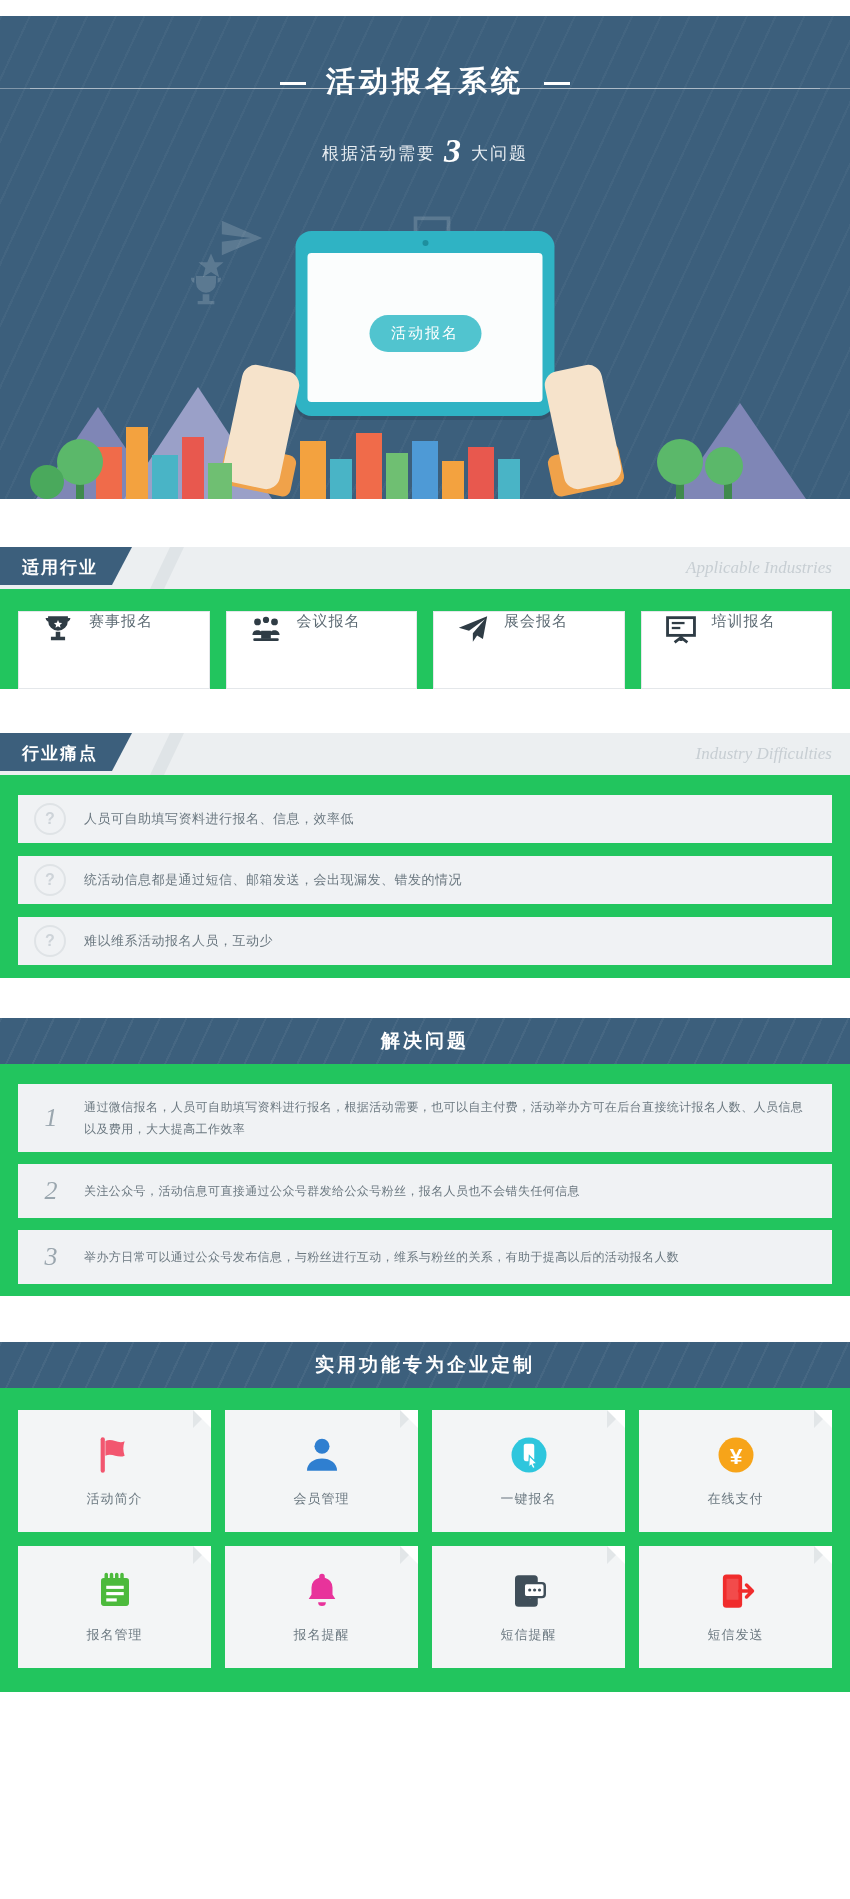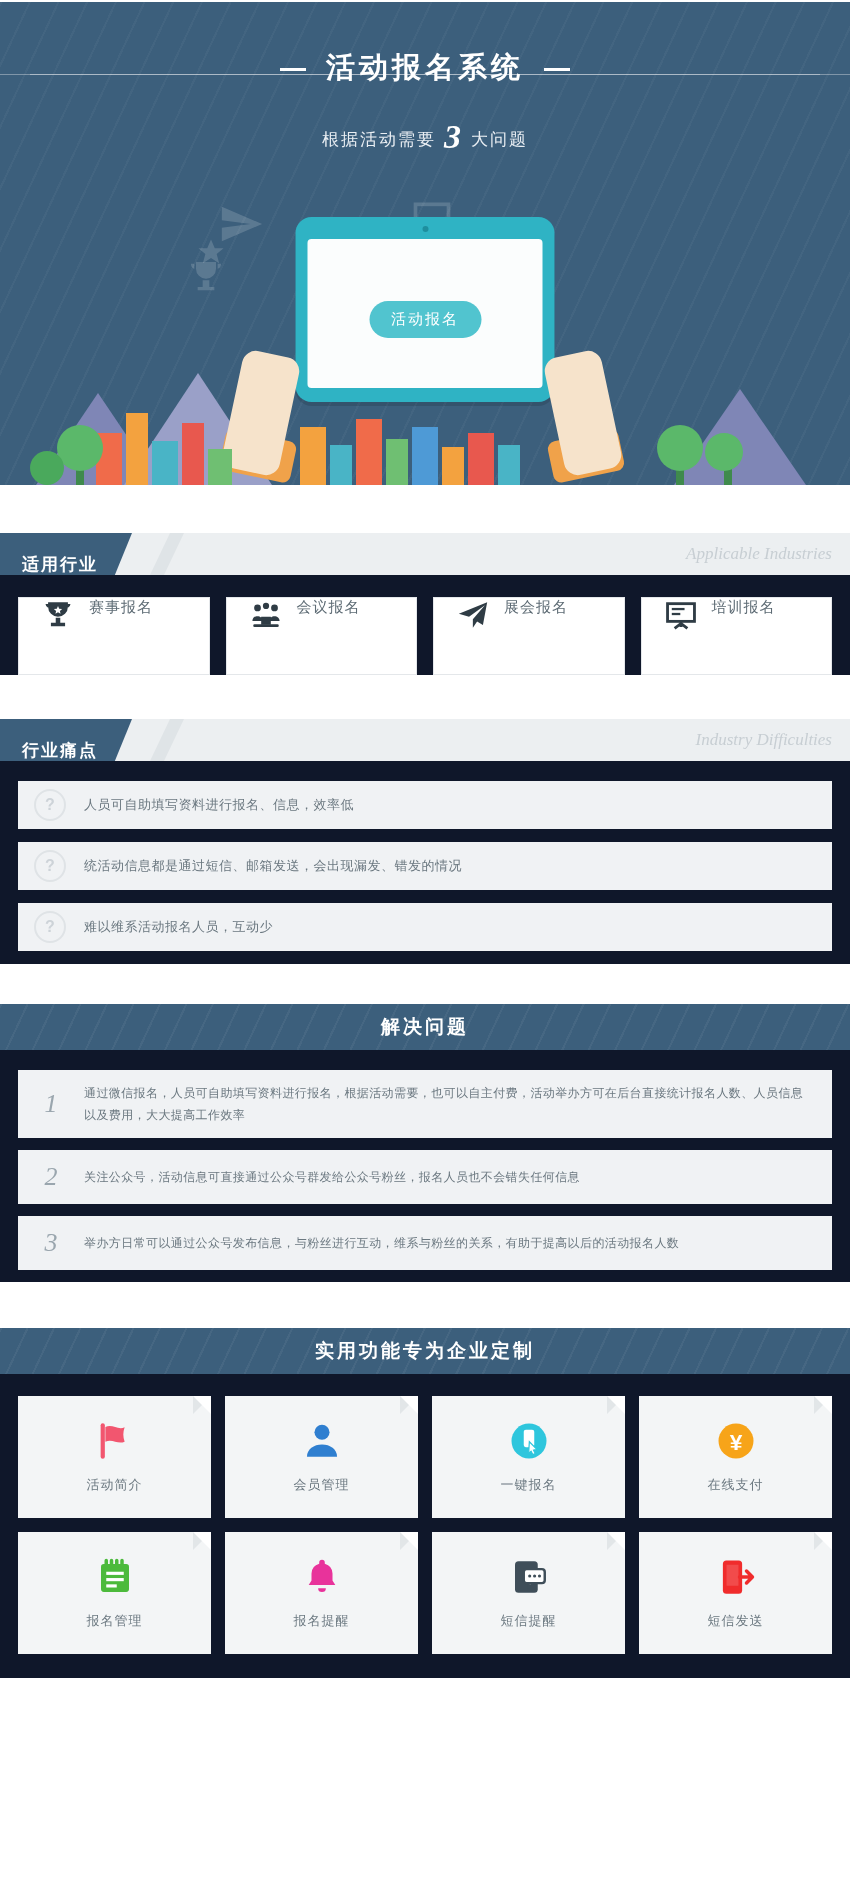--- a/index.html
+++ b/index.html
@@ -2,21 +2,21 @@
 <html><head>
 <meta charset="utf-8">
 <style>
   html,body{margin:0;padding:0;}
   body{
     width:850px;
     background:#ffffff;
     font-family:"Liberation Sans","DejaVu Sans",sans-serif;
     -webkit-font-smoothing:antialiased;
   }
-  .page{width:850px;margin:2px auto;background:#0f172a;position:relative;}
+  .page{width:850px;margin:16px auto;background:#22c55e;position:relative;}
 
   
   .hero{
     position:relative;
     height:483px;
     background:#3c5f7c;
     overflow:hidden;
   }
   .hero .stripes{
     position:absolute;inset:0;
@@ -102,21 +102,21 @@
     height:42px;
     background:#eceff1;
     margin-top:0;
     overflow:hidden;
   }
   .sec-head .tab{
     position:absolute;left:0;top:0;height:38px;
     background:#3c5f7c;
     color:#fff;font-size:17px;font-weight:bold;
     letter-spacing:2px;
-    padding:11px 34px 0 22px;
+    padding:0 34px 0 22px;
     line-height:42px;
     clip-path:polygon(0 0, 100% 0, calc(100% - 20px) 100%, 0 100%);
   }
   .sec-head .tab-ghost{
     position:absolute;top:0;height:42px;width:34px;
     background:#dfe4e7;
     clip-path:polygon(20px 0, 100% 0, calc(100% - 20px) 100%, 0 100%);
   }
   .sec-head .en{
     position:absolute;right:18px;top:0;line-height:42px;

